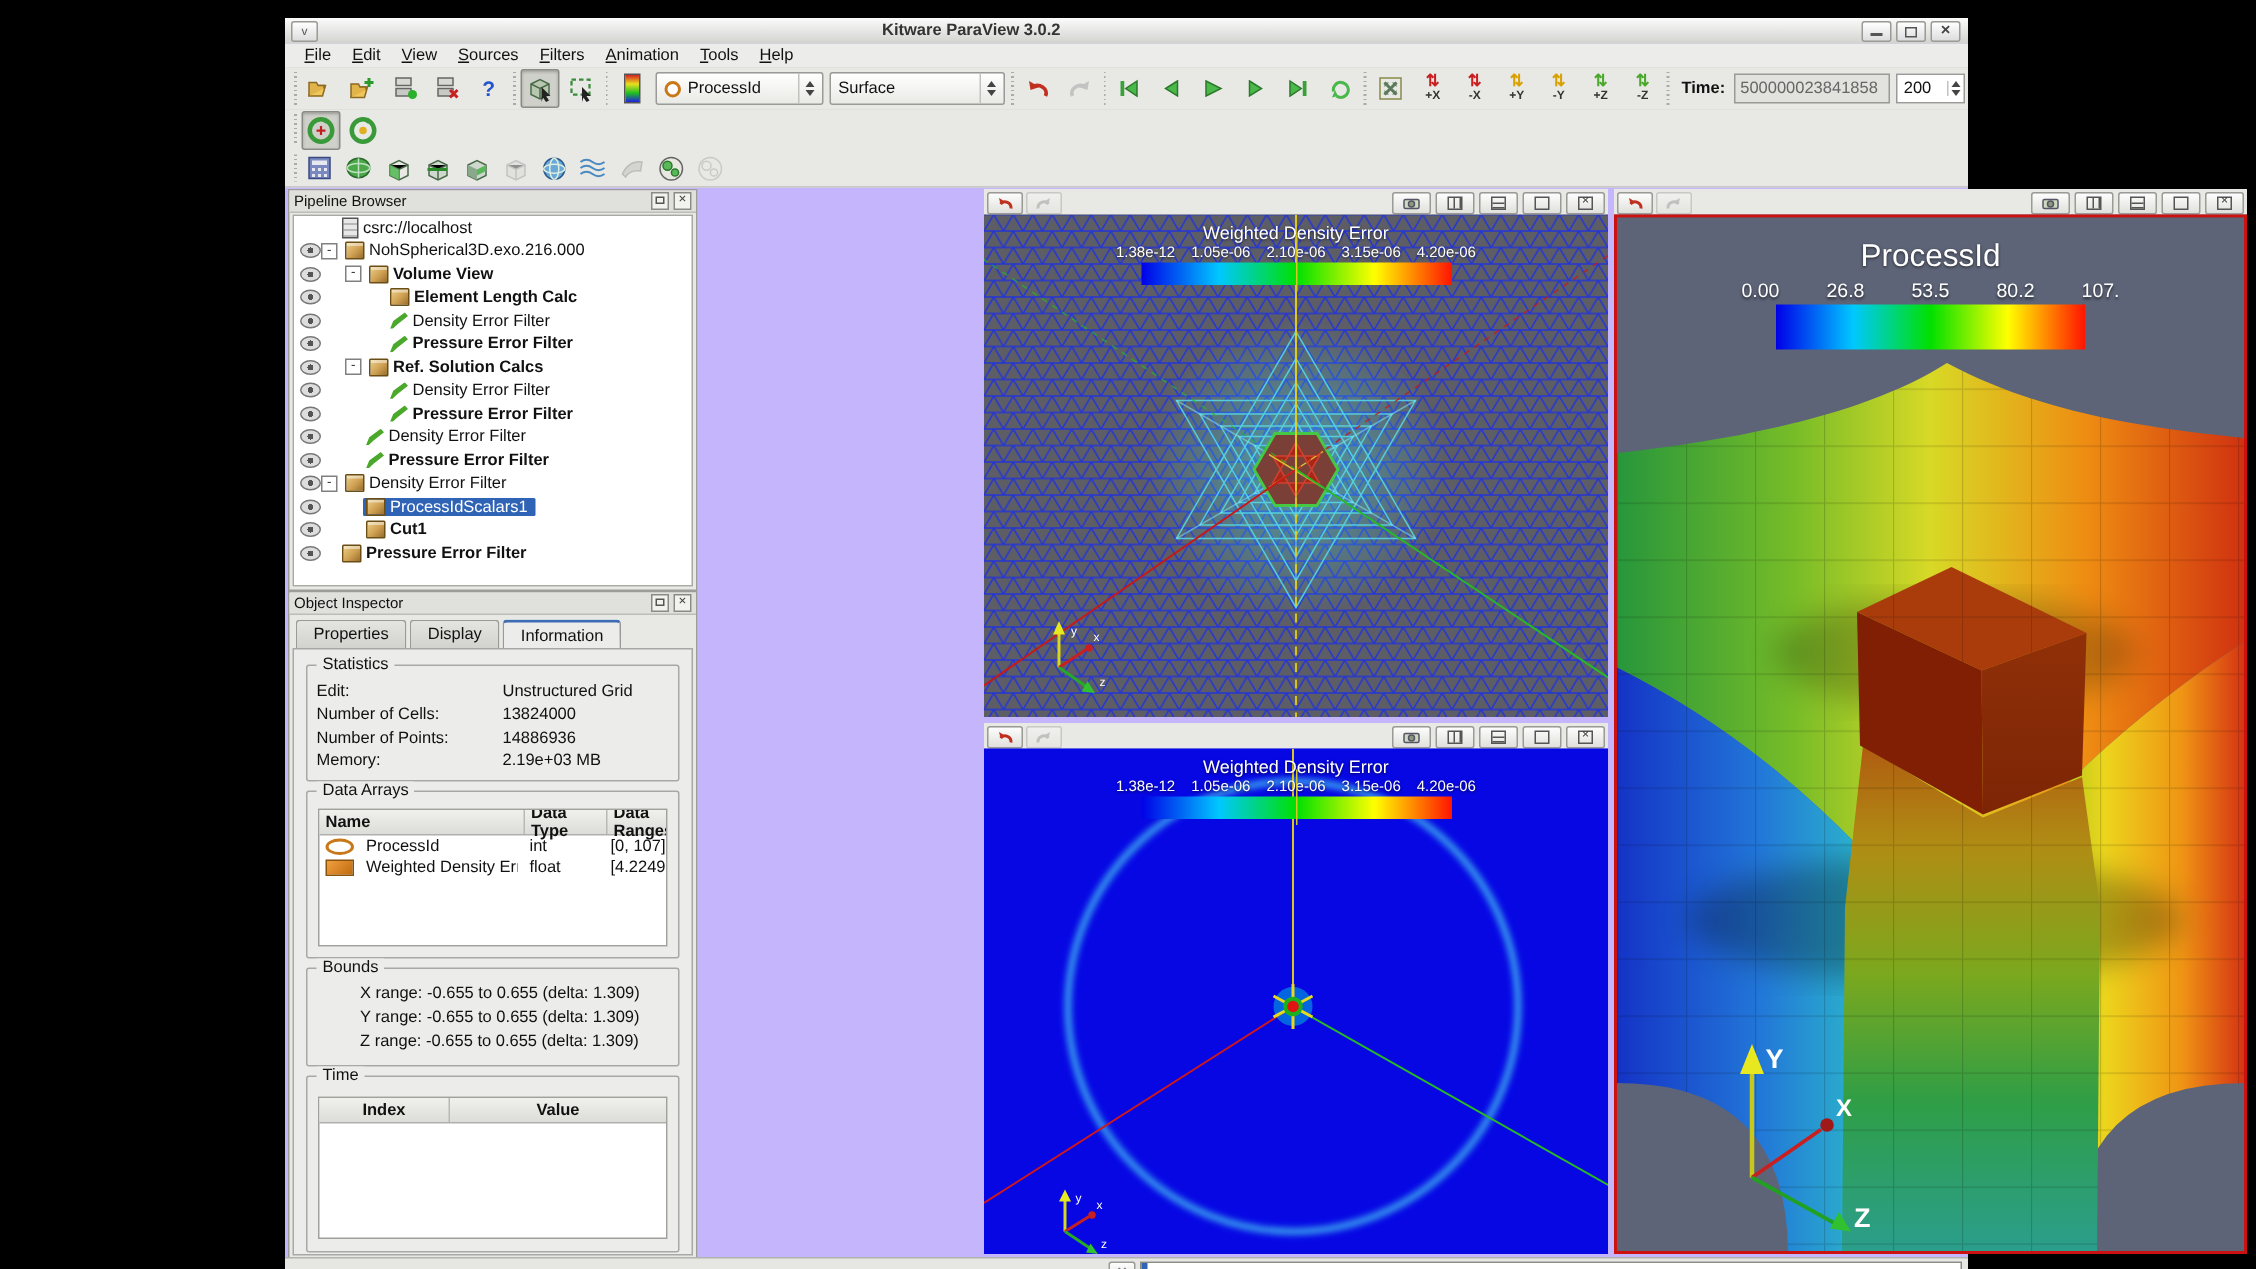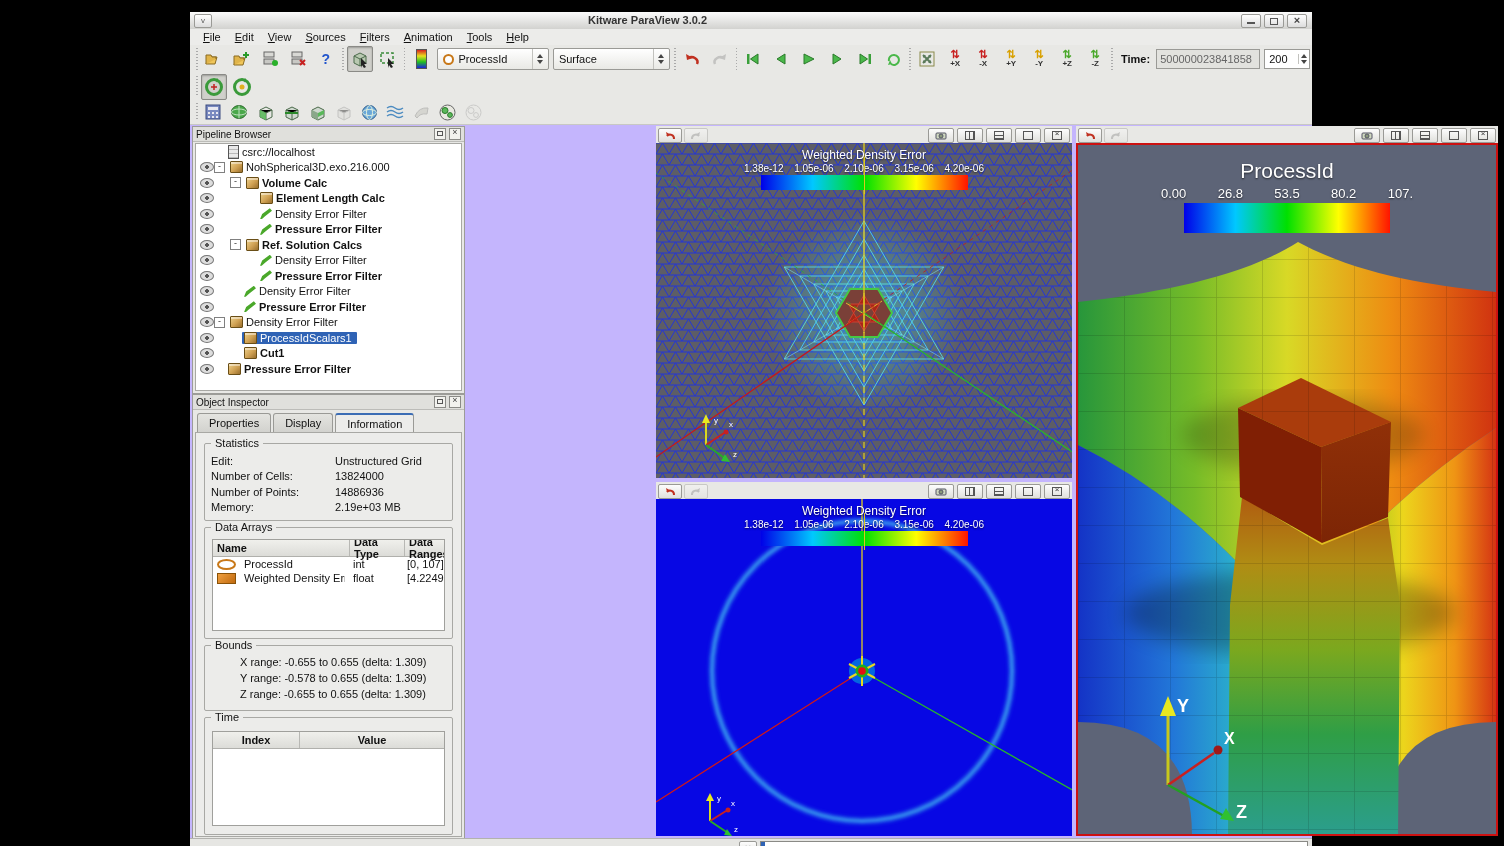--- a/index.html
+++ b/index.html
@@ -497,21 +497,21 @@
           </span>
         </div>
         <div class="trow bold">
           <span class="eyecell">
             <span class="i-eye"></span>
           </span>
           <span style="width: 16px; flex: 0 0 auto;"></span>
           <span class="expander"></span>
           <span class="hl">
             <span class="i-box"></span>
-            <span class="lab">Volume Calc</span>
+            <span class="lab">Volume View</span>
           </span>
         </div>
         <div class="trow bold">
           <span class="eyecell">
             <span class="i-eye"></span>
           </span>
           <span style="width: 32px; flex: 0 0 auto;"></span>
           <span class="exp-sp"></span>
           <span class="hl">
             <span class="i-box"></span>
@@ -702,21 +702,21 @@
                 <span class="c-type">float</span>
                 <span class="c-range">[4.22498e-14, 4.1...</span>
               </div>
             </div>
         </div>
       </div>
       <div class="group" id="g-bounds">
         <span class="gtitle">Bounds</span>
         <div id="bounds-lines">
             <div class="bline">X range: -0.655 to 0.655 (delta: 1.309)</div>
-            <div class="bline">Y range: -0.578 to 0.655 (delta: 1.309)</div>
+            <div class="bline">Y range: -0.655 to 0.655 (delta: 1.309)</div>
             <div class="bline">Z range: -0.655 to 0.655 (delta: 1.309)</div>
           </div>
       </div>
       <div class="group" id="g-time">
         <span class="gtitle">Time</span>
         <div class="time-table">
           <div class="tt-head" id="tt-head">
               <span class="tt-idx">Index</span>
               <span class="tt-val">Value</span>
             </div>

